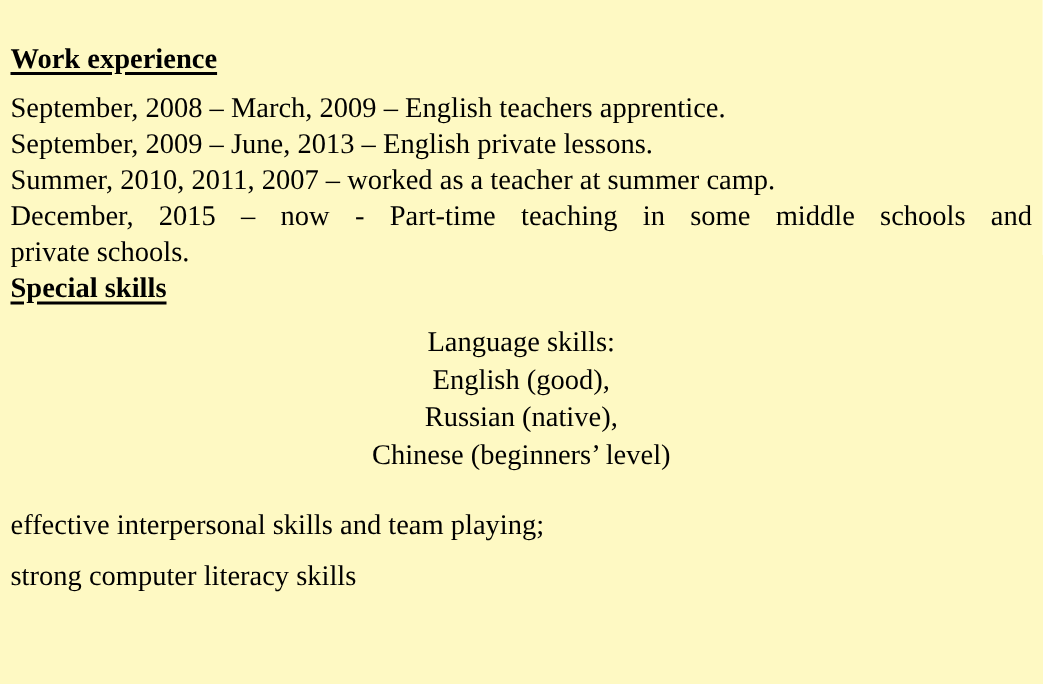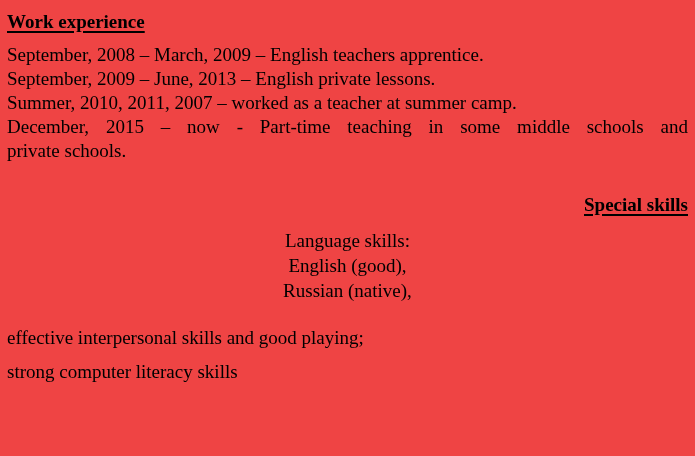--- a/index.html
+++ b/index.html
@@ -13,38 +13,36 @@
     overflow: hidden;
     color: #000000;
     font-family: "Liberation Serif", "DejaVu Serif", serif;
     font-size: 19px;
     line-height: 24px;
   }
   .page {
     box-sizing: border-box;
     width: 695px;
     height: 456px;
-    padding: 10px 7px 0 7px;
-    background: #ef4444;
+    padding: 28px 7px 0 7px;
+    background: #fef9c3;
   }
   .heading {
     margin: 0 0 9px 0;
     font-size: 19px;
     font-weight: bold;
     line-height: 24px;
   }
   .heading .u {
     text-decoration: underline;
     text-decoration-thickness: 2px;
     text-underline-offset: 3px;
   }
   .heading-special {
-    margin-top: 30px;
     margin-bottom: 11px;
-    text-align: right;
   }
   .line {
     line-height: 24px;
     white-space: pre-wrap;
   }
   .line-justify {
     text-align: justify;
     text-align-last: justify;
   }
   .skills-list .line {
@@ -72,19 +70,20 @@
     <div class="line line-justify">December, 2015 – now - Part-time teaching in some middle schools and</div>
     <div class="line">private schools.</div>
   </section>
 
   <h2 class="heading heading-special"><span class="u">Special skills</span></h2>
 
   <section class="skills-list">
     <div class="line">Language skills:</div>
     <div class="line">English (good),</div>
     <div class="line">Russian (native),</div>
+    <div class="line">Chinese (beginners’ level)</div>
   </section>
 
-  <div class="line gap-before-interpersonal">effective interpersonal skills and good playing;</div>
+  <div class="line gap-before-interpersonal">effective interpersonal skills and team playing;</div>
 
   <div class="line gap-before-computer">strong computer literacy skills</div>
 
 </main>
 
 </body></html>

